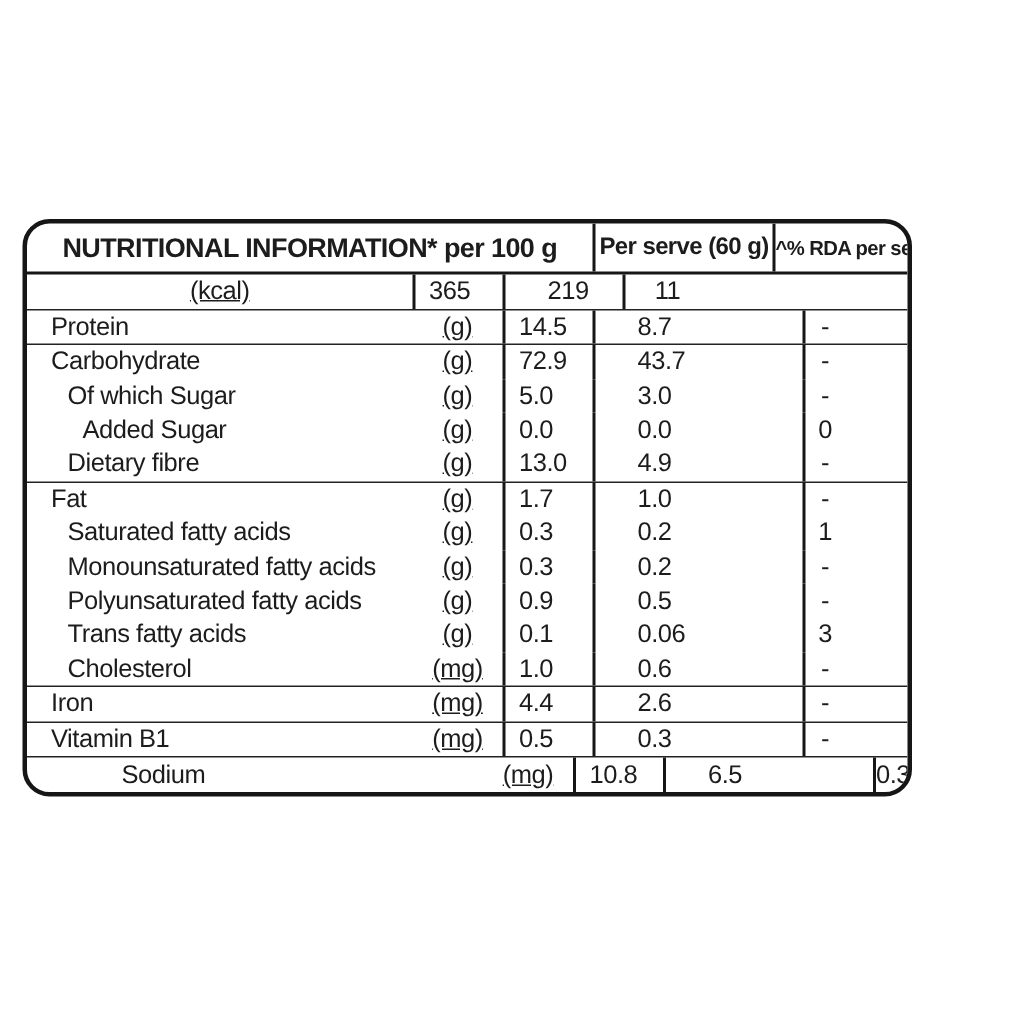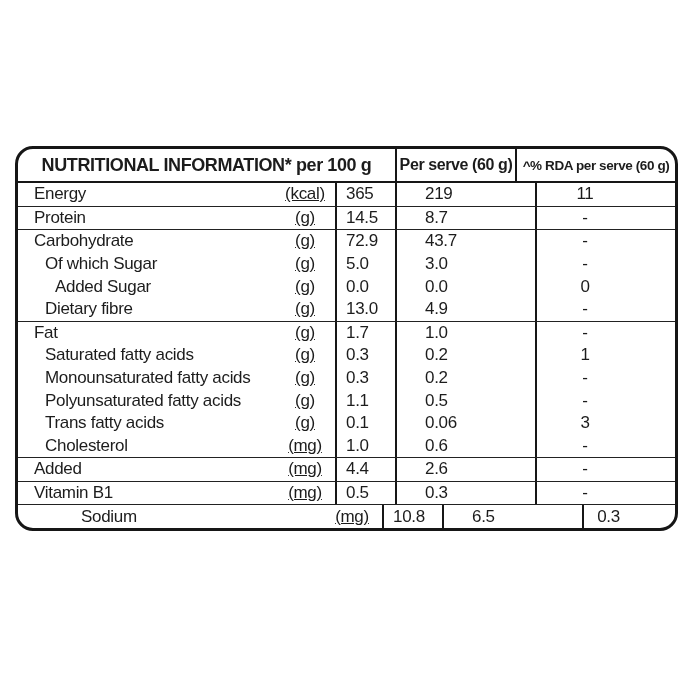--- a/index.html
+++ b/index.html
@@ -7,21 +7,21 @@
     position:relative;
     width:679px; height:679px;
     background:#ffffff;
     font-family:"Liberation Sans", sans-serif;
     color:#1c1c1c;
     overflow:hidden;
   }
   .nutri-table {
     position:absolute;
     left:15px; top:146px;
-    width:663px; height:385px;
+    width:593px; height:385px;
     box-sizing:border-box;
     border:3.5px solid #161616;
     border-radius:18px;
     overflow:hidden;
     background:#ffffff;
     display:flex;
     flex-direction:column;
   }
   
   .thead {
@@ -65,21 +65,20 @@
 <div class="page">
   <div class="nutri-table">
     <div class="thead">
       <div class="th th-title">NUTRITIONAL INFORMATION* per 100 g</div>
       <div class="th th-serve">Per serve (60 g)</div>
       <div class="th th-rda">^% RDA per serve (60 g)</div>
     </div>
     <div class="tbody" id="tbody">
         <div class="group" style="flex: 1 1 0px;">
           <div class="row">
-            <div class="cell c-label">Energy</div>
             <div class="cell c-unit">(kcal)</div>
             <div class="cell c-100">365</div>
             <div class="cell c-serve">219</div>
             <div class="cell c-rda">11</div>
           </div>
         </div>
         <div class="group" style="flex: 1 1 0px;">
           <div class="row">
             <div class="cell c-label">Protein</div>
             <div class="cell c-unit">(g)</div>
@@ -136,42 +135,42 @@
           <div class="row">
             <div class="cell c-label ind1">Monounsaturated fatty acids</div>
             <div class="cell c-unit">(g)</div>
             <div class="cell c-100">0.3</div>
             <div class="cell c-serve">0.2</div>
             <div class="cell c-rda">-</div>
           </div>
           <div class="row">
             <div class="cell c-label ind1">Polyunsaturated fatty acids</div>
             <div class="cell c-unit">(g)</div>
-            <div class="cell c-100">1.1</div>
+            <div class="cell c-100">0.9</div>
             <div class="cell c-serve">0.5</div>
             <div class="cell c-rda">-</div>
           </div>
           <div class="row">
             <div class="cell c-label ind1">Trans fatty acids</div>
             <div class="cell c-unit">(g)</div>
             <div class="cell c-100">0.1</div>
             <div class="cell c-serve">0.06</div>
             <div class="cell c-rda">3</div>
           </div>
           <div class="row">
             <div class="cell c-label ind1">Cholesterol</div>
             <div class="cell c-unit">(mg)</div>
             <div class="cell c-100">1.0</div>
             <div class="cell c-serve">0.6</div>
             <div class="cell c-rda">-</div>
           </div>
         </div>
         <div class="group" style="flex: 1 1 0px;">
           <div class="row">
-            <div class="cell c-label">Added</div>
+            <div class="cell c-label">Iron</div>
             <div class="cell c-unit">(mg)</div>
             <div class="cell c-100">4.4</div>
             <div class="cell c-serve">2.6</div>
             <div class="cell c-rda">-</div>
           </div>
         </div>
         <div class="group" style="flex: 1 1 0px;">
           <div class="row">
             <div class="cell c-label">Vitamin B1</div>
             <div class="cell c-unit">(mg)</div>

